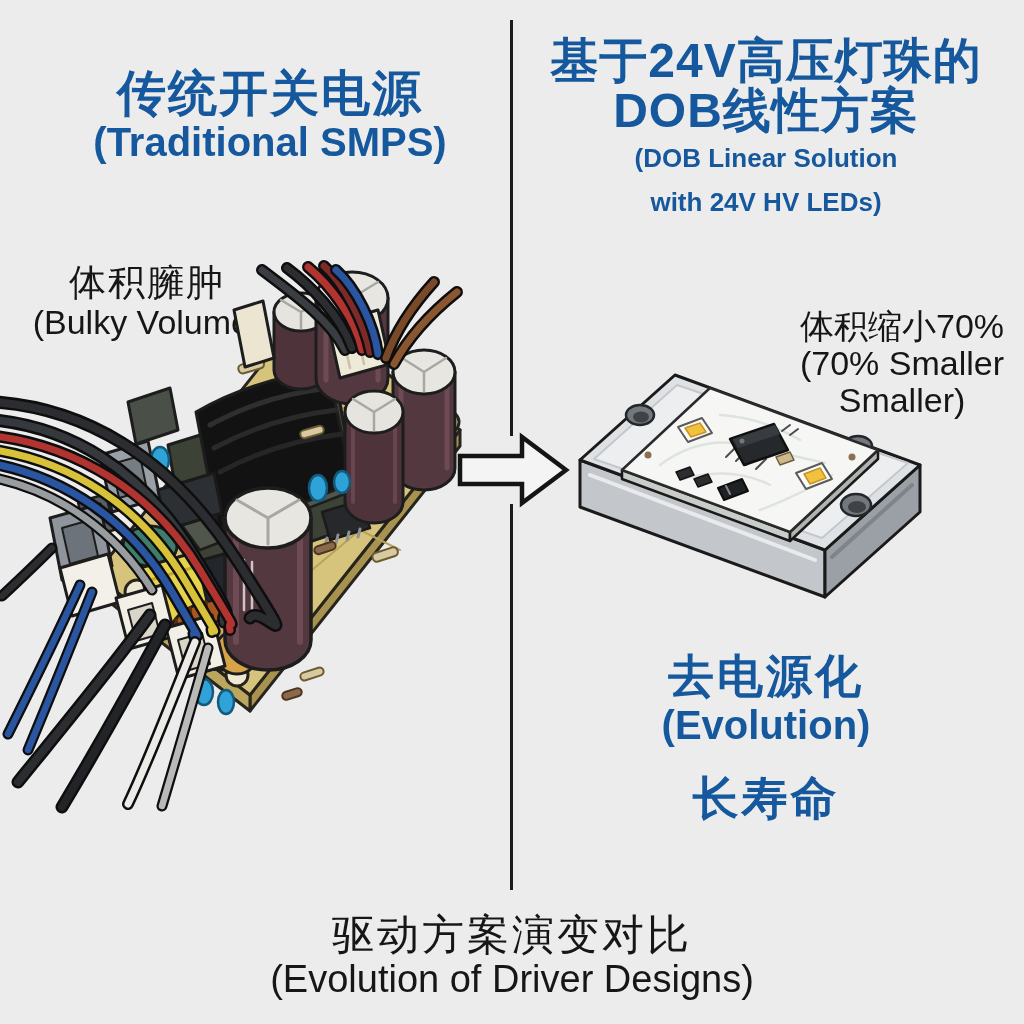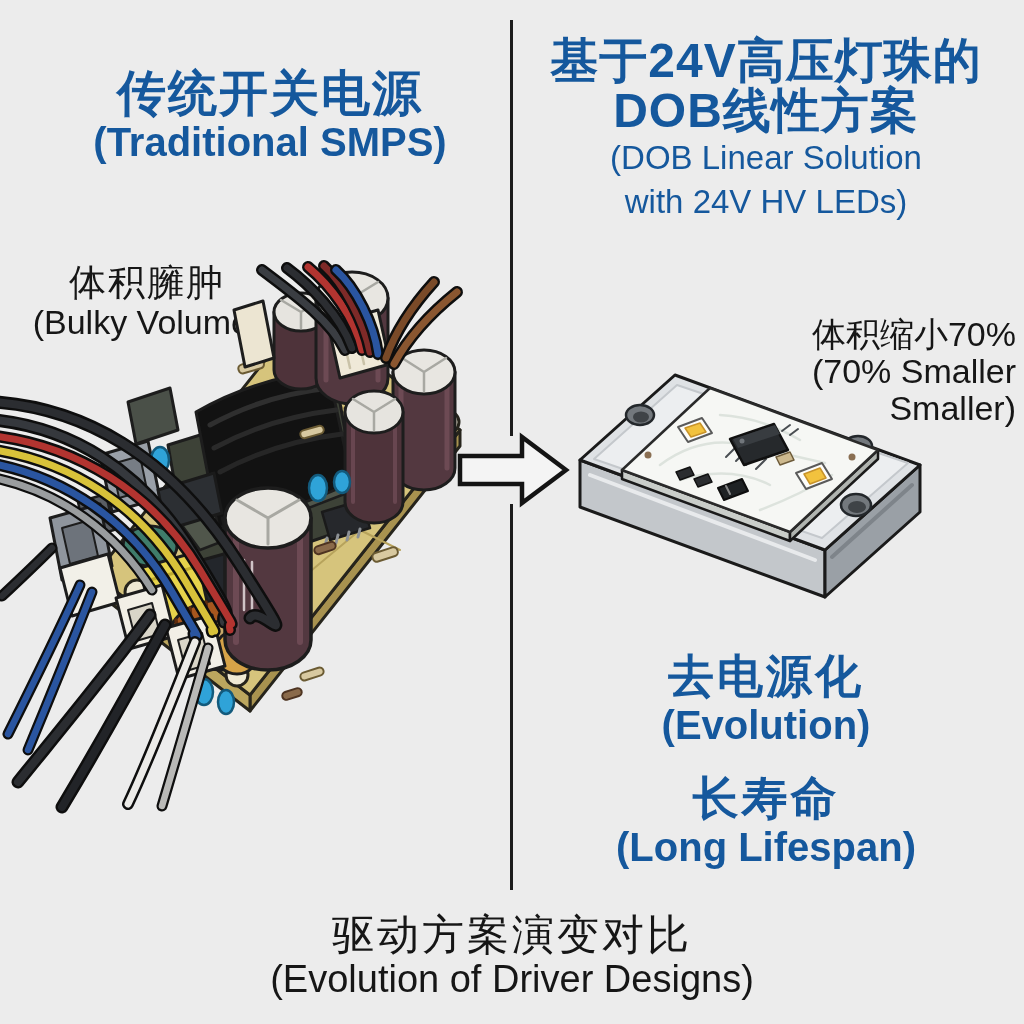--- a/index.html
+++ b/index.html
@@ -11,25 +11,25 @@
   }
   .abs{position:absolute;}
   .center{text-align:center;}
   .blue{color:#15589d;}
   
   .left-title{left:28px;top:66px;width:484px;}
   .left-title .zh{font-size:49px;font-weight:bold;line-height:54px;letter-spacing:2px;}
   .left-title .en{font-size:40px;font-weight:bold;line-height:44px;}
   .right-title{left:528px;top:36px;width:476px;}
   .right-title .zh{font-size:48px;font-weight:bold;line-height:50px;letter-spacing:1px;}
-  .right-title .en{font-size:33px;font-weight:normal;line-height:44px;}
+  .right-title .en{font-size:26px;font-weight:bold;line-height:44px;}
   .bulky-label{left:18px;top:262px;width:258px;}
   .bulky-label .zh{font-size:37px;line-height:41px;letter-spacing:2px;}
   .bulky-label .en{font-size:34px;line-height:38px;}
-  .smaller-label{left:788px;top:316px;width:228px;text-align:right;}
+  .smaller-label{left:788px;top:308px;width:228px;}
   .smaller-label div{font-size:34px;line-height:37px;}
   .feature{left:580px;width:372px;}
   .feature .zh{font-size:46px;font-weight:bold;line-height:52px;letter-spacing:3px;}
   .feature .en{font-size:40px;font-weight:bold;line-height:46px;}
   .feature1{top:650px;}
   .feature2{top:772px;}
   .footer-caption{left:212px;top:911px;width:600px;}
   .footer-caption .zh{font-size:42px;line-height:47px;letter-spacing:3px;}
   .footer-caption .en{font-size:38px;line-height:42px;text-align:center;}
   
@@ -65,21 +65,20 @@
   <div>(70% Smaller</div>
   <div>Smaller)</div>
 </div>
 
 <div class="abs center feature feature1">
   <div class="zh blue">去电源化</div>
   <div class="en blue">(Evolution)</div>
 </div>
 <div class="abs center feature feature2">
   <div class="zh blue">长寿命</div>
-  <div class="en blue">(Long Lifespan)</div>
 </div>
 
 <div class="abs center footer-caption">
   <div class="zh">驱动方案演变对比</div>
   <div class="en">(Evolution of Driver Designs)</div>
 </div>
 
 <svg class="abs" style="left:452px;top:430px;" width="120" height="80" viewBox="0 0 120 80">
   <polygon points="8,26 70,26 70,7 114,40 70,73 70,54 8,54" fill="#f4f4f4" stroke="#141414" stroke-width="4.5" stroke-linejoin="miter"></polygon>
 </svg>

